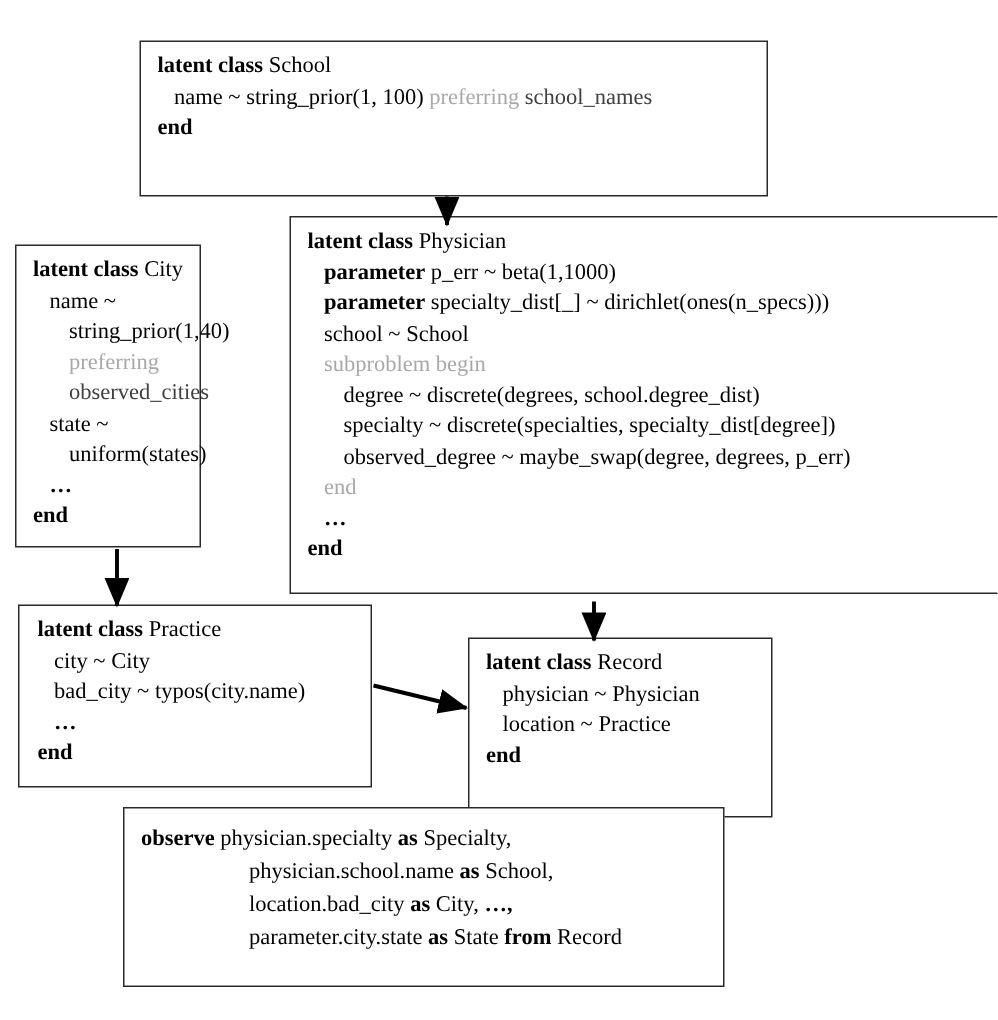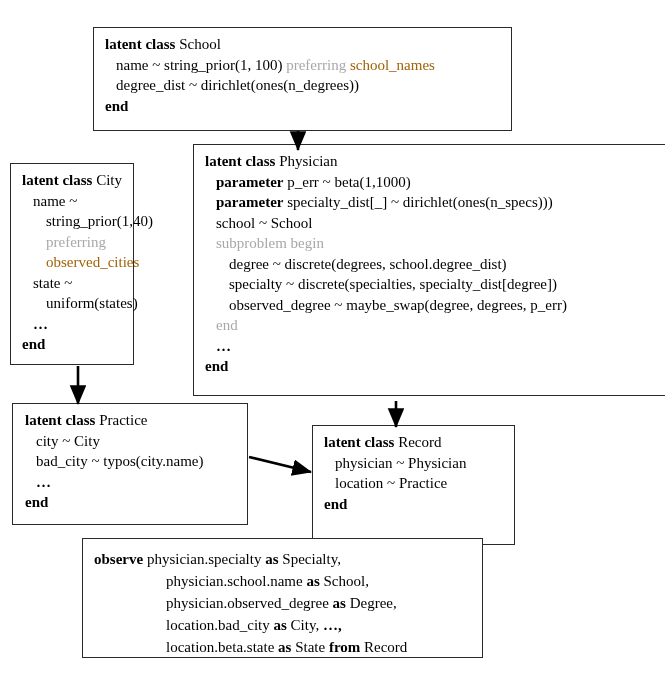--- a/index.html
+++ b/index.html
@@ -16,21 +16,21 @@
     background:#ffffff;
     box-sizing:border-box;
     padding:6px 9px 7px 11px;
     font-size:15px;
     line-height:20.5px;
     z-index:3;
   }
   .box .ln{white-space:pre;}
   .kw{font-weight:bold;}
   .it{}
-  .grey{color:#a16207;}
+  .grey{color:#404040;}
   .grey.kw{color:#a8a8a8;font-weight:normal;}
   .i1{padding-left:11px;}
   .i2{padding-left:24px;}
   .dots{letter-spacing:1.5px;font-weight:bold;}
 
   
   #box-school   {left:93px; top:27px;  width:419px; height:104px;}
   #box-city     {left:10px; top:163px; width:124px;height:202px; }
   #box-physician{left:193px;top:144px; width:491px;height:252px;}
   #box-practice {left:12px; top:403px; width:236px;height:122px;padding-left:12px;}
@@ -43,21 +43,20 @@
   svg.arrows{position:absolute;left:0;top:0;width:665px;height:680px;z-index:5;pointer-events:none;}
 </style>
 </head>
 <body>
 
 <div class="canvas">
 
   <div class="box" id="box-school">
     <div class="ln"><span class="kw">latent class</span> <span class="it">School</span></div>
     <div class="ln i1"><span>name ~ string_prior(1, 100) </span><span class="grey kw">preferring</span><span class="grey"> school_names</span></div>
-    <div class="ln i1">degree_dist ~ dirichlet(ones(n_degrees))</div>
     <div class="ln kw">end</div>
   </div>
 
   <div class="box" id="box-city">
     <div class="ln"><span class="kw">latent class</span> <span class="it">City</span></div>
     <div class="ln i1">name ~</div>
     <div class="ln i2">string_prior(1,40)</div>
     <div class="ln i2 grey kw">preferring</div>
     <div class="ln i2 grey">observed_cities</div>
     <div class="ln i1">state ~</div>
@@ -91,23 +90,22 @@
   <div class="box" id="box-record">
     <div class="ln"><span class="kw">latent class</span> <span class="it">Record</span></div>
     <div class="ln i1"><span>physician ~ </span><span class="it">Physician</span></div>
     <div class="ln i1"><span>location ~ </span><span class="it">Practice</span></div>
     <div class="ln kw">end</div>
   </div>
 
   <div class="box" id="box-observe">
     <div class="ln"><span class="kw">observe</span> <span class="it">physician.specialty</span> <span class="kw">as</span> <span class="it">Specialty,</span></div>
     <div class="ln obs-hang"><span class="it">physician.school.name</span> <span class="kw">as</span> <span class="it">School,</span></div>
-    <div class="ln obs-hang"><span class="it">physician.observed_degree</span> <span class="kw">as</span> <span class="it">Degree,</span></div>
     <div class="ln obs-hang"><span class="it">location.bad_city</span> <span class="kw">as</span> <span class="it">City,</span> <span class="kw">…,</span></div>
-    <div class="ln obs-hang"><span class="it">location.beta.state</span> <span class="kw">as</span> <span class="it">State</span> <span class="kw">from</span> <span class="it">Record</span></div>
+    <div class="ln obs-hang"><span class="it">parameter.city.state</span> <span class="kw">as</span> <span class="it">State</span> <span class="kw">from</span> <span class="it">Record</span></div>
   </div>
 
   <svg class="arrows" viewBox="0 0 665 680">
     <defs>
       <marker id="ah" markerWidth="9" markerHeight="9" refX="7.2" refY="3.2" orient="auto" markerUnits="strokeWidth">
         <path d="M0,0 L7.6,3.2 L0,6.4 z" fill="#000000"></path>
       </marker>
     </defs>
     <line x1="298" y1="131" x2="298" y2="150" stroke="#000000" stroke-width="2.6" marker-end="url(#ah)"></line>
     <line x1="78" y1="366" x2="78" y2="404" stroke="#000000" stroke-width="2.6" marker-end="url(#ah)"></line>

